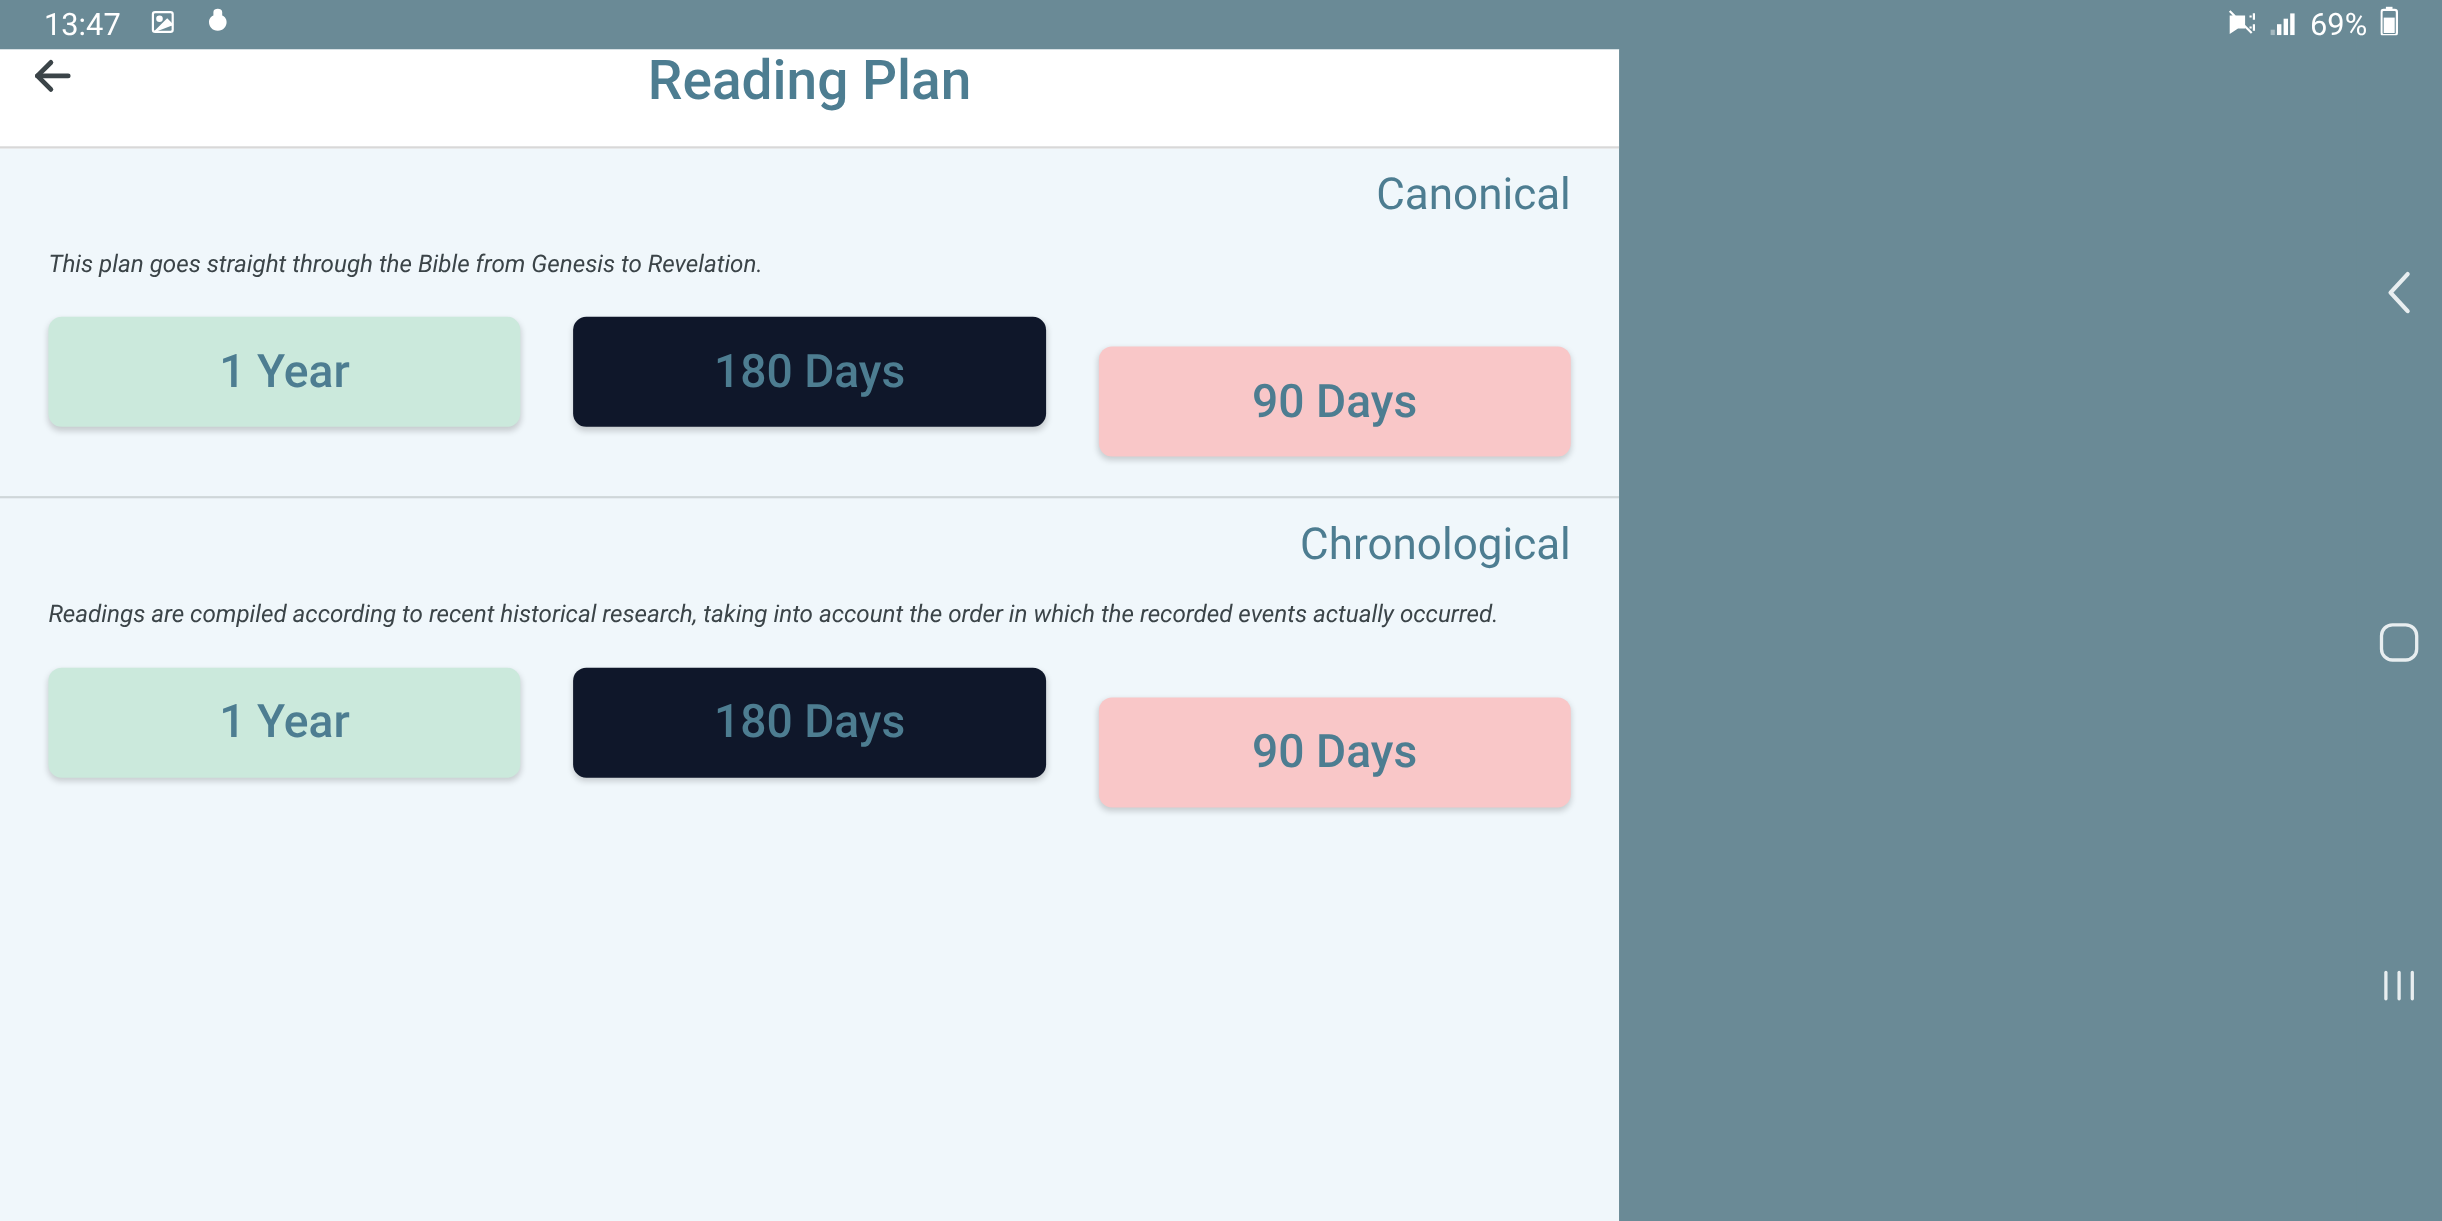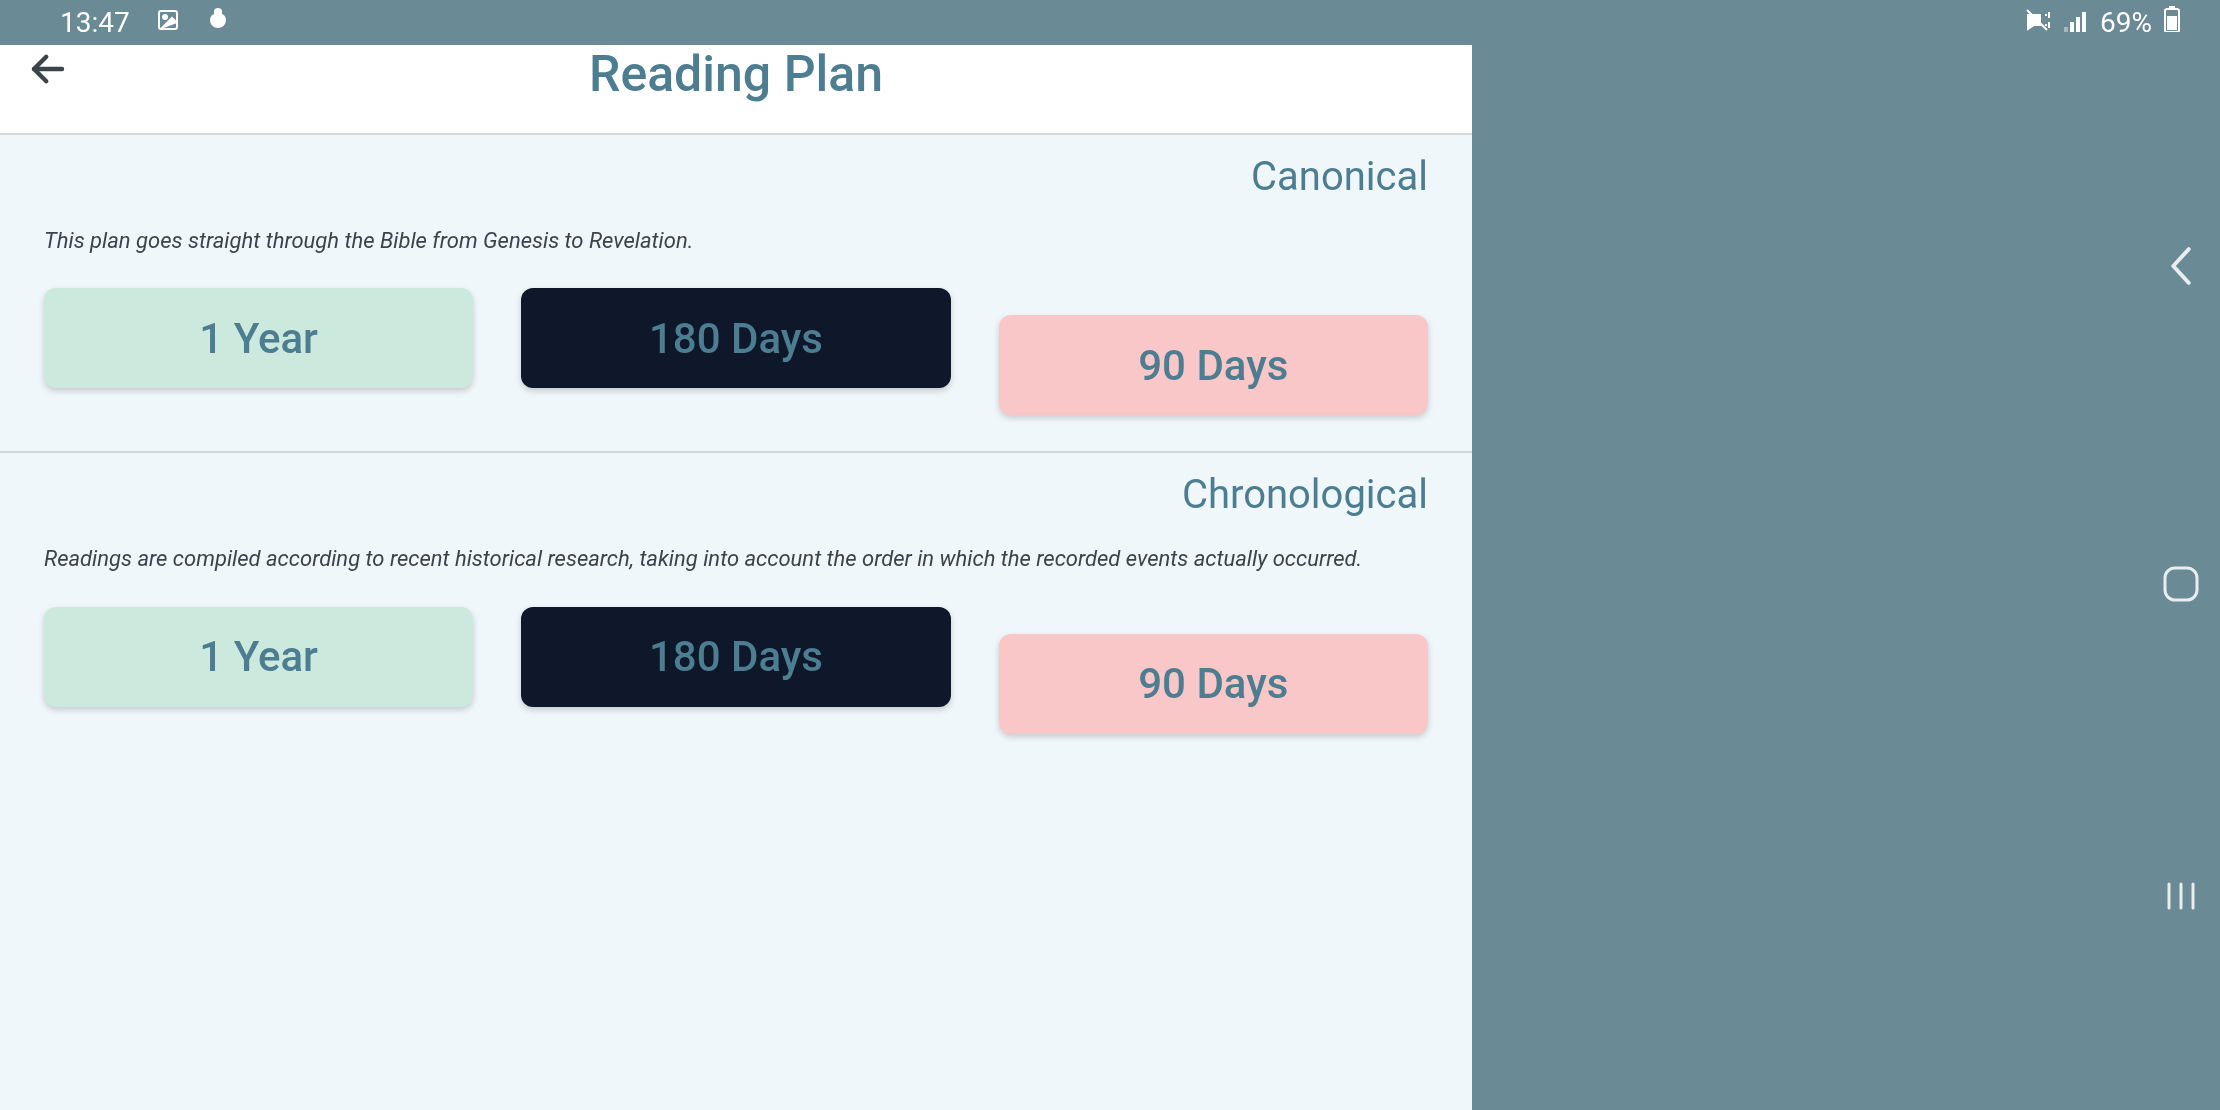--- a/index.html
+++ b/index.html
@@ -14,21 +14,21 @@
     .status-bar {
       height: 45px;
       background: #6a8a96;
       display: flex;
       align-items: center;
       justify-content: space-between;
       padding: 0 40px;
       color: #fff;
       font-size: 28px;
     }
-    .status-left { display: flex; align-items: flex-end; gap: 26px; margin-left: 20px; }
+    .status-left { display: flex; align-items: flex-end; gap: 26px; }
     .status-right { display: flex; align-items: flex-start; gap: 12px; }
     .app-area {
       position: absolute;
       top: 45px;
       left: 0;
       width: 1472px;
       height: 1065px;
       background: #f0f7fb;
       display: flex;
       flex-direction: column;

